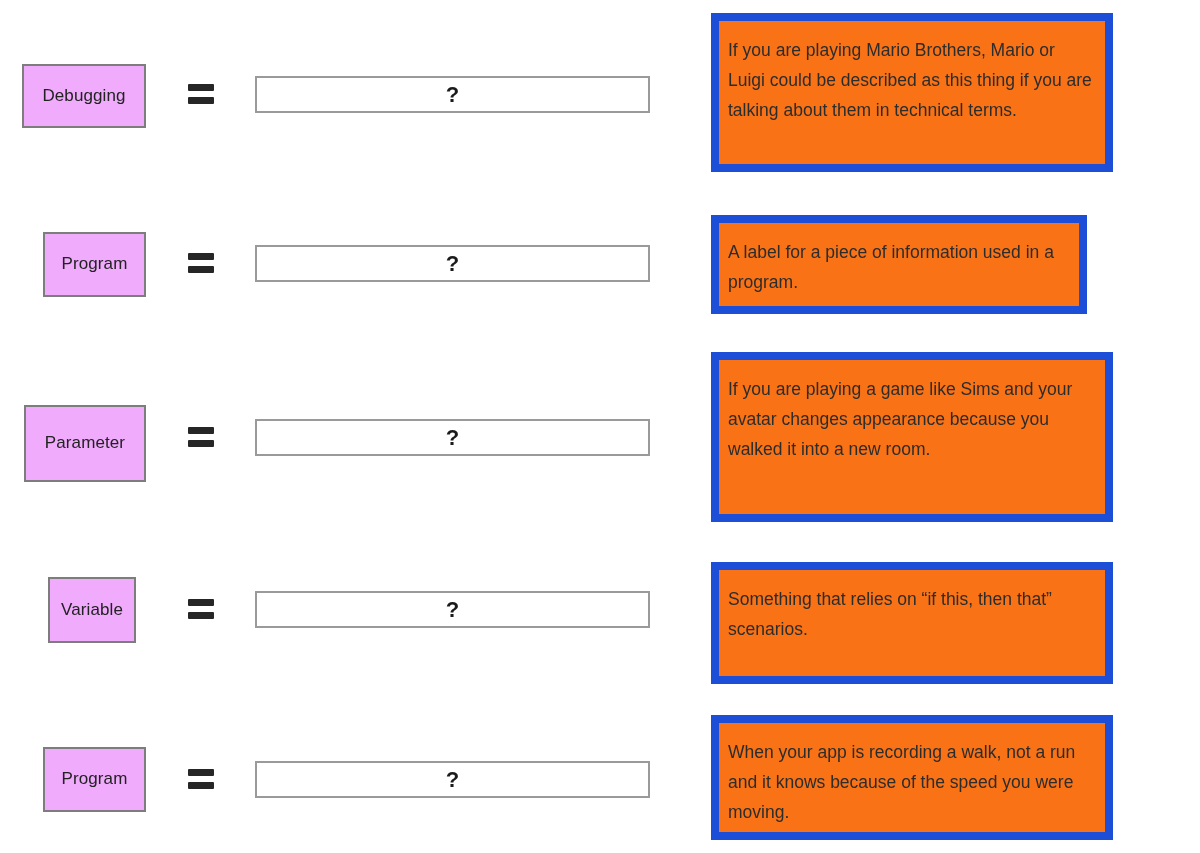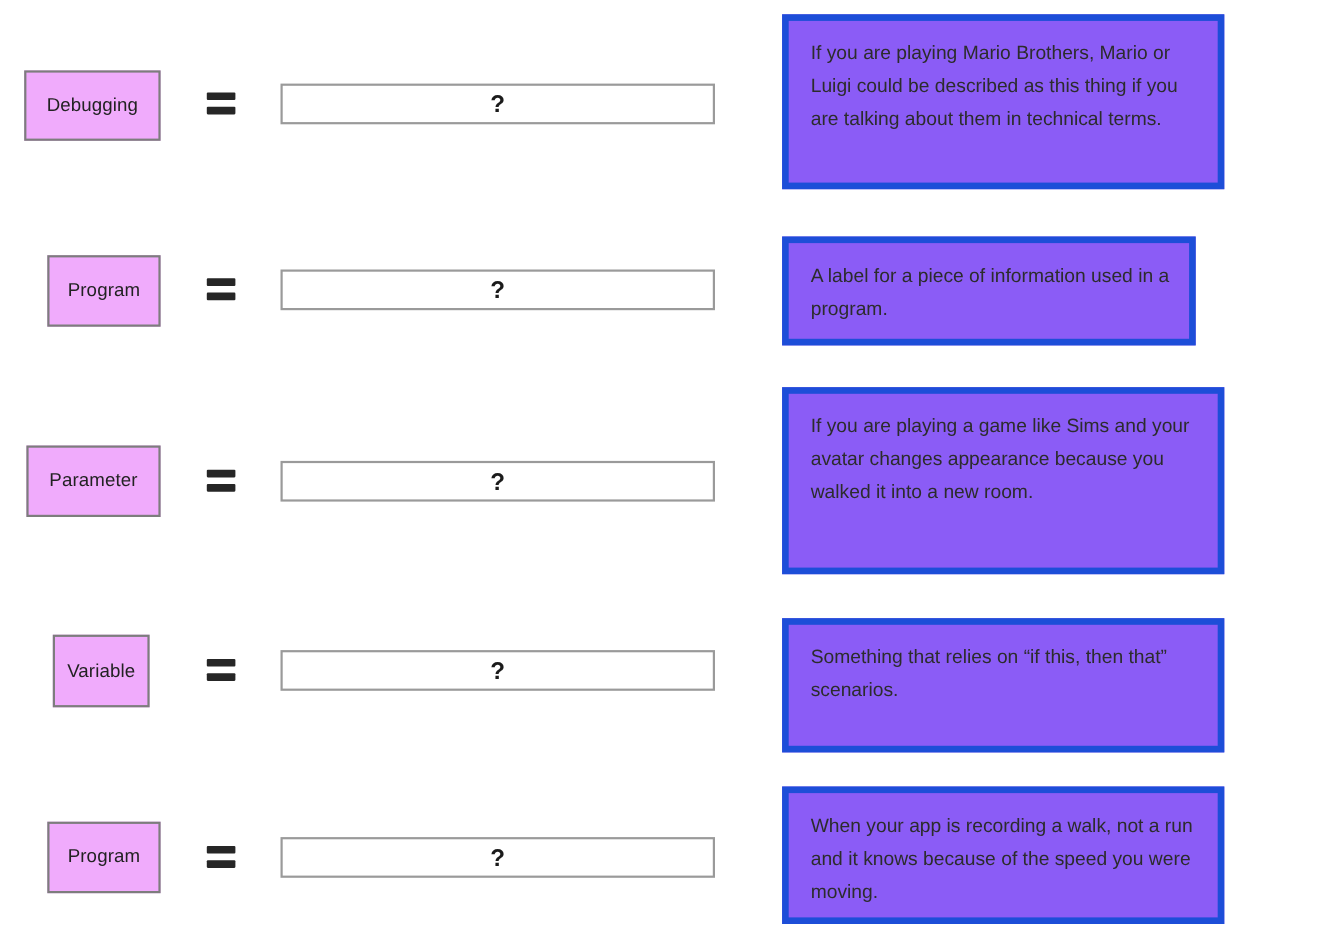--- a/index.html
+++ b/index.html
@@ -66,23 +66,23 @@
     justify-content: center;
     font-size: 22px;
     font-weight: bold;
     color: #1b1b1b;
   }
 
   
   .desc-box {
     position: absolute;
     box-sizing: border-box;
-    border: 6px solid #1d4ed8;
-    background: #8b5cf6;
-    padding: 14px 12px 10px 20px;
+    border: 8px solid #1d4ed8;
+    background: #f97316;
+    padding: 14px 12px 10px 9px;
     font-size: 17.5px;
     line-height: 1.72;
     color: #2c2c2c;
   }
   .desc-box p {
     margin: 0;
   }
 </style>
 </head>
 <body>
@@ -119,21 +119,21 @@
   <div class="answer-box" style="left:255px; top:245px; width:395px; height:37px;">
     <span>?</span>
   </div>
 
   <div class="desc-box" style="left:711px; top:215px; width:376px; height:99px;">
     <p>A label for a piece of information used in a program.</p>
   </div>
 </div>
 
 <div class="row" style="top:0px;height:0px;">
-  <div class="term-box" style="left:24px; top:405px; width:122px; height:65px;">
+  <div class="term-box" style="left:24px; top:405px; width:122px; height:77px;">
     <span>Parameter</span>
   </div>
 
   <div class="equals" style="left:188px; top:423px; height:28px;">
     <span></span>
       <span></span>
   </div>
 
   <div class="answer-box" style="left:255px; top:419px; width:395px; height:37px;">
     <span>?</span>

